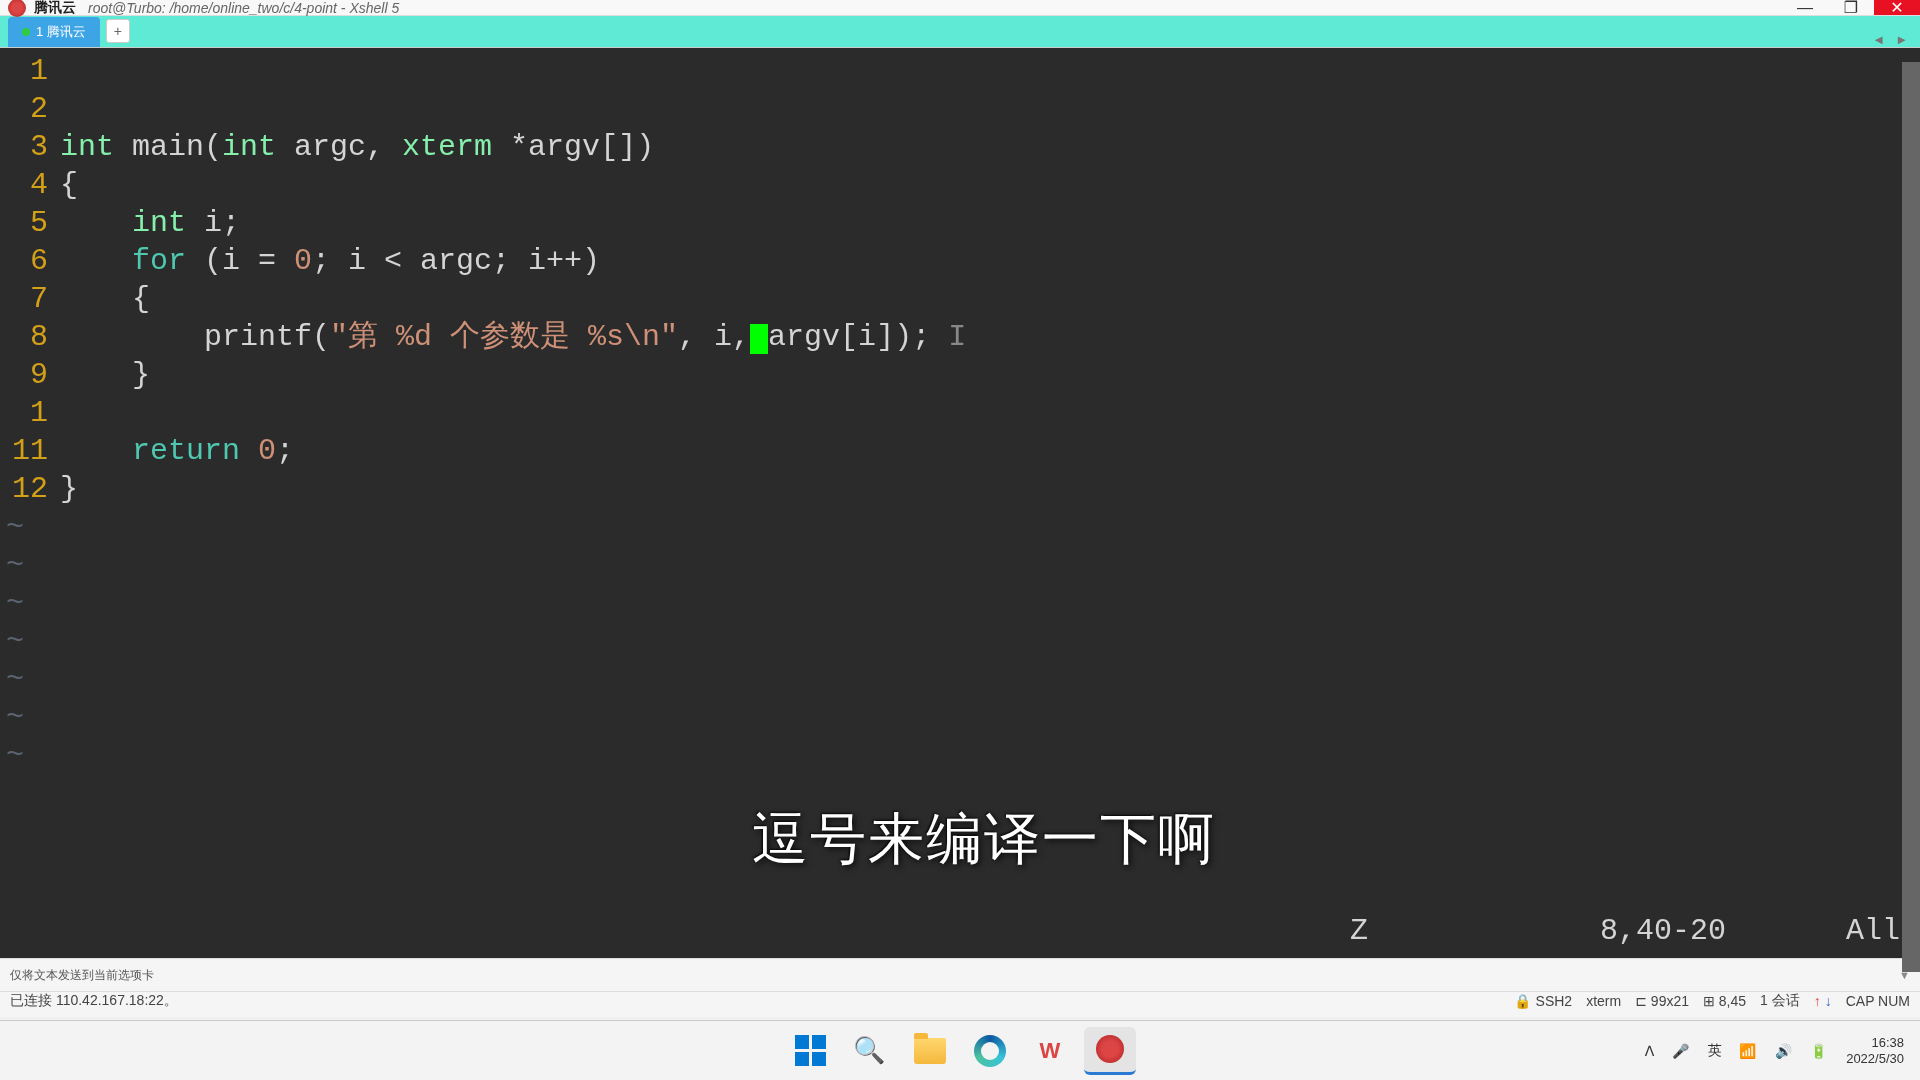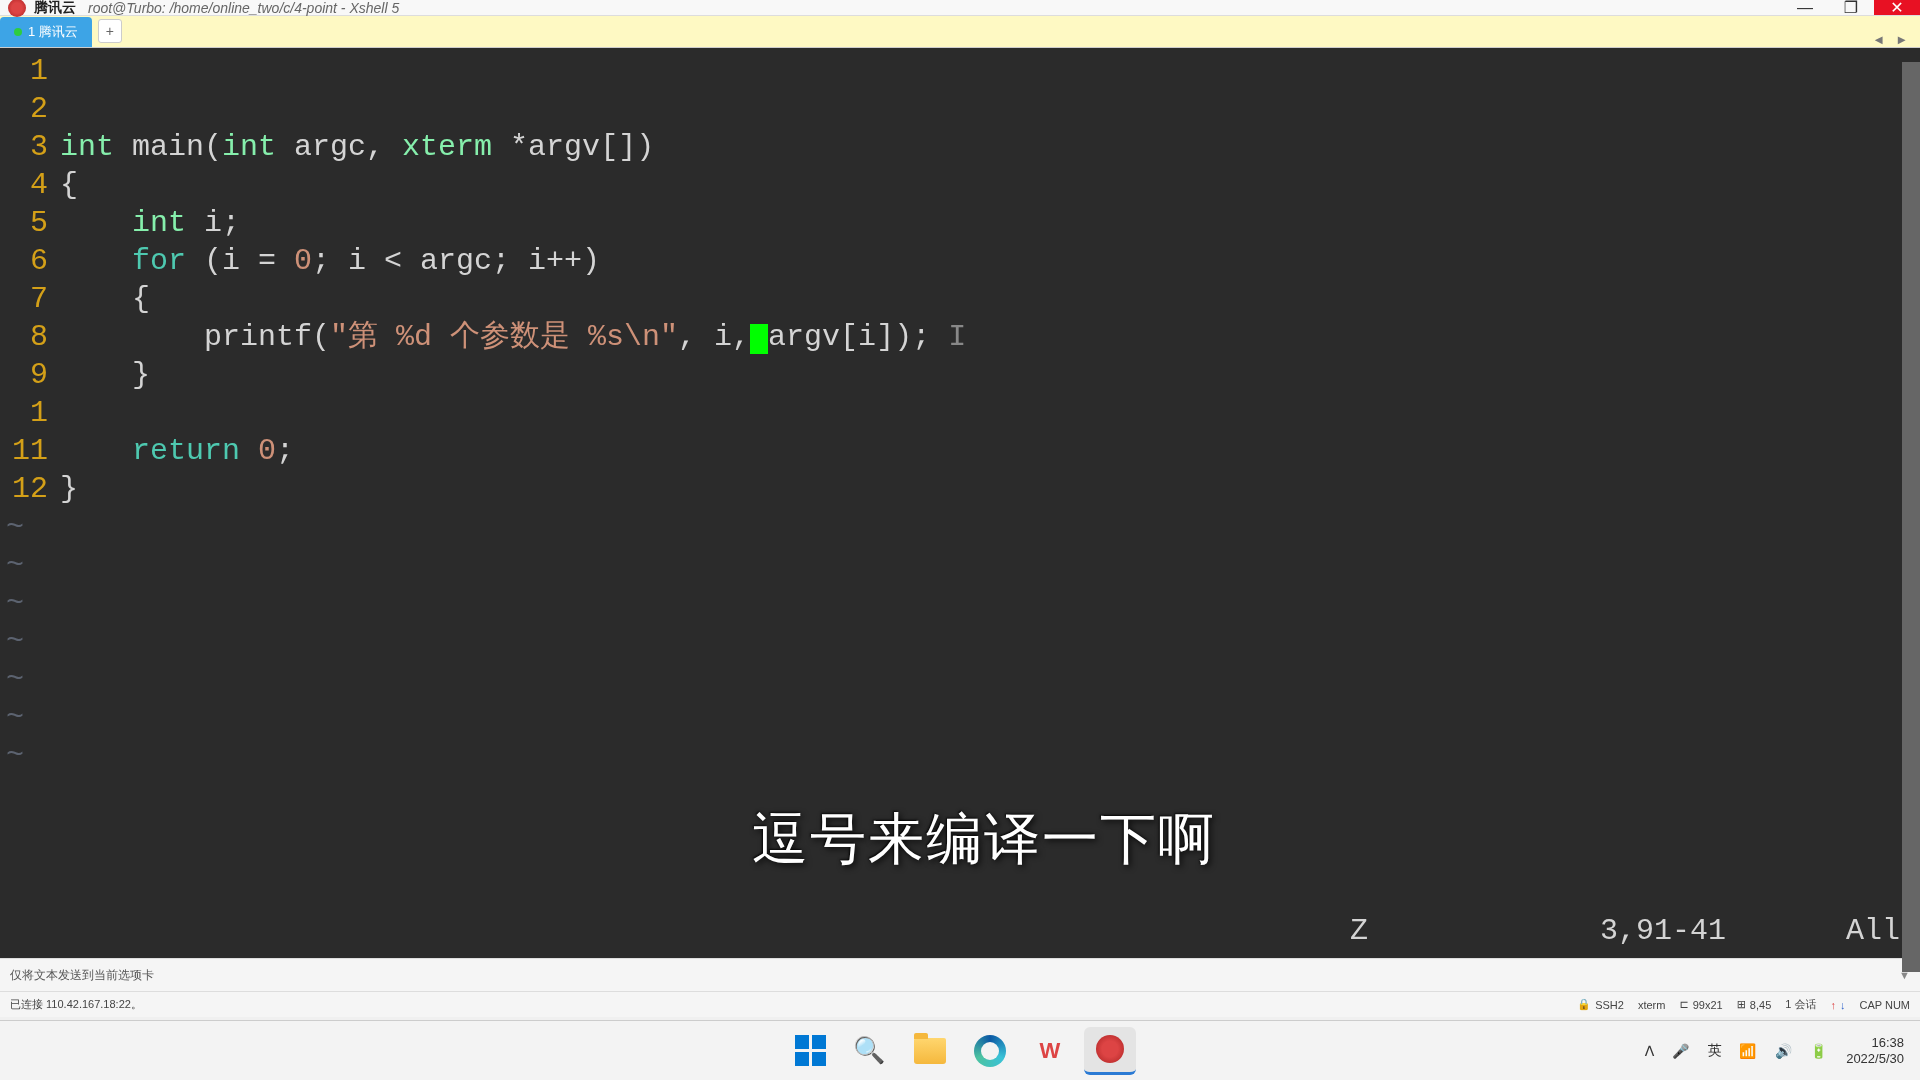--- a/index.html
+++ b/index.html
@@ -45,23 +45,24 @@
   width: 46px;
   display: flex;
   align-items: center;
   justify-content: center;
   color: #333;
   font-size: 16px;
 }
 .win-btn.close { background: #e81123; color: #fff; }
 .tabbar {
   height: 32px;
-  background: #fef9c3;
+  background: #5eead4;
   display: flex;
   align-items: flex-end;
+  padding-left: 8px;
   border-bottom: 1px solid #ccc;
 }
 .tab {
   background: #3da4e6;
   color: #fff;
   font-size: 13px;
   padding: 6px 14px;
   border-radius: 4px 4px 0 0;
   display: flex;
   align-items: center;
@@ -167,24 +168,24 @@
   color: #555;
   display: flex;
   align-items: center;
   padding: 16px 10px;
   border-top: 1px solid #ddd;
 }
 .statusbar1-right { margin-left: auto; font-size: 11px; color: #888; }
 .statusbar2 {
   height: 26px;
   background: #f5f5f5;
-  font-size: 11px;
+  font-size: 14px;
   color: #444;
   display: flex;
-  align-items: center;
+  align-items: flex-start;
   padding: 0 10px;
   border-top: 1px solid #ddd;
 }
 .statusbar2-right {
   margin-left: auto;
   display: flex;
   align-items: center;
   gap: 14px;
 }
 .stat-item { display: flex; align-items: center; gap: 4px; }
@@ -335,21 +336,21 @@
       <div class="code-line"><span class="tilde">~</span></div>
       <div class="code-line"><span class="tilde">~</span></div>
       <div class="code-line"><span class="tilde">~</span></div>
       <div class="code-line"><span class="tilde">~</span></div>
       <div class="code-line"><span class="tilde">~</span></div>
       <div class="code-line"><span class="tilde">~</span></div>
       <div class="code-line"><span class="tilde">~</span></div>
     </div>
   <span class="vim-mode">Z</span>
   <div class="vim-status">
-    <span>3,91-41</span>
+    <span>8,40-20</span>
     <span>All</span>
   </div>
   <div class="subtitle">逗号来编译一下啊</div>
 </div>
 
 <div class="scrollbar">
   <div class="scrollbar-thumb"></div>
 </div>
 
 <div class="statusbar1">

